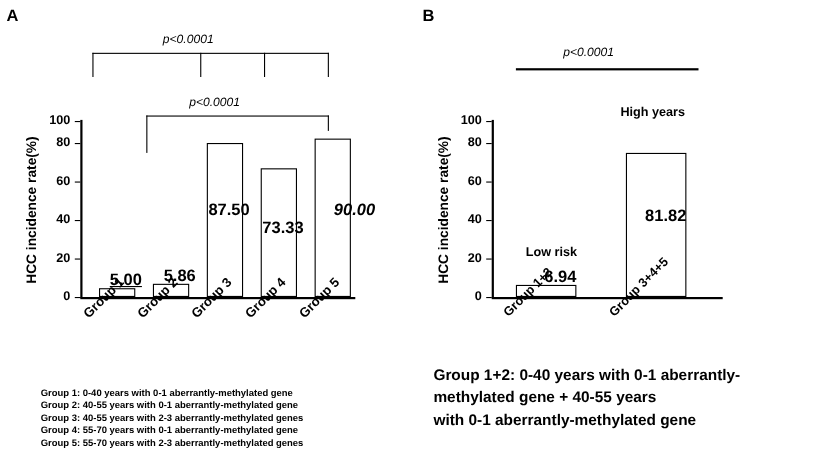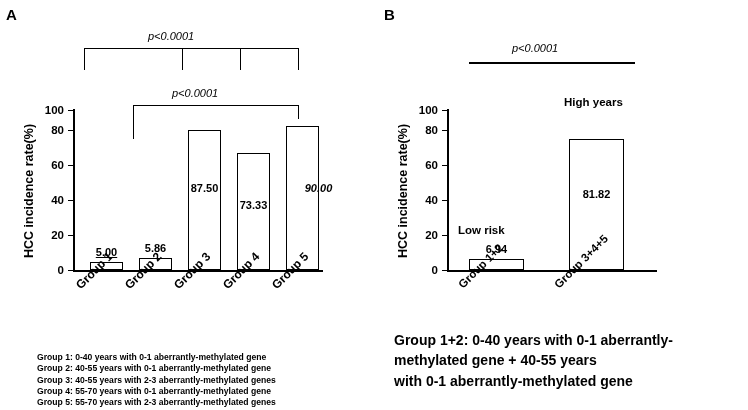--- a/index.html
+++ b/index.html
@@ -22,21 +22,21 @@
     transform-origin:left top;
     font-size:12.5px;font-weight:bold;white-space:nowrap;
   }
   .ytick{
     position:absolute;font-size:11.5px;font-weight:bold;text-align:right;
     width:26px;
   }
   .tickmark{position:absolute;background:#000;height:1px;width:5px;}
   .bar{position:absolute;border:1.4px solid #000;background:#fff;box-sizing:border-box;}
   .bar-val{
-    position:absolute;font-size:11px;font-weight:bold;text-align:center;
+    position:absolute;font-size:15px;font-weight:bold;text-align:right;
   }
   .xcat{
     position:absolute;font-size:12px;font-weight:bold;white-space:nowrap;
     transform:rotate(-45deg);transform-origin:left top;
   }
   .xcat-b{
     position:absolute;font-size:11.5px;font-weight:bold;white-space:nowrap;
     transform:rotate(-45deg);transform-origin:left top;
   }
   .sig-line{position:absolute;background:#000;height:1.2px;}
@@ -141,21 +141,21 @@
 
   <div class="axis-line" style="left:73px;top:109px;width:1.6px;height:162px;"></div>
   <div class="axis-line" style="left:73px;top:270px;width:210px;height:1.6px;"></div>
 
   <div class="bar" style="left:95px;top:259px;width:55px;height:11px;"></div>
   <div class="bar" style="left:195px;top:139px;width:55px;height:131px;"></div>
 
   <div class="bar-val" style="left:95px;top:243px;width:55px;">6.94</div>
   <div class="bar-val" style="left:195px;top:188px;width:55px;">81.82</div>
 
-  <div class="risk-lab" style="left:84px;top:224px;">Low risk</div>
+  <div class="risk-lab" style="left:104px;top:224px;">Low risk</div>
   <div class="risk-lab" style="left:190px;top:96px;">High years</div>
 
   <div class="xcat-b" style="left:82px;top:282px;">Group 1+2</div>
   <div class="xcat-b" style="left:178px;top:282px;">Group 3+4+5</div>
 
   <div class="sig-line" style="left:95px;top:62px;width:166px;height:2.2px;"></div>
   <div class="pval" style="left:138px;top:42px;">p&lt;0.0001</div>
 
   <div class="legend-b" style="left:20px;top:330px;width:348px;">Group 1+2: 0-40 years with 0-1 aberrantly-methylated gene + 40-55 years
 with 0-1 aberrantly-methylated gene

